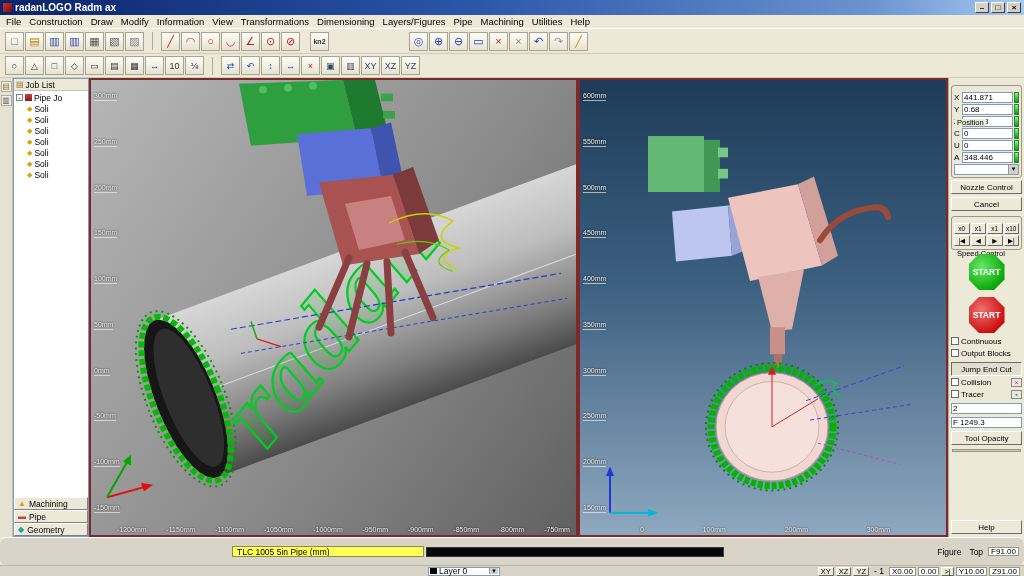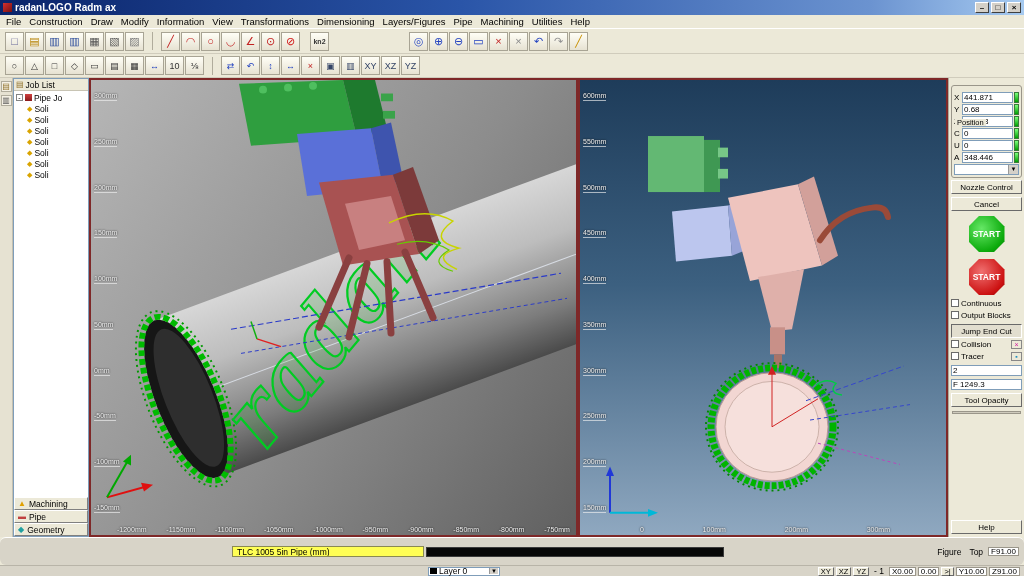--- a/index.html
+++ b/index.html
@@ -544,20 +544,37 @@
               <span class="pos-input">348.446</span>
               <span class="pos-led"></span>
             </div>
           </div>
         <div class="combo">
           <span class="arrow">▼</span>
         </div>
       </div>
       <div class="btn">Nozzle Control</div>
       <div class="btn">Cancel</div>
+      <div class="groupbox">
+        <span class="gb-title">Speed Control</span>
+        <div class="mini-row">
+
+        <span class="mini-btn">x0</span>
+            <span class="mini-btn">x1</span>
+            <span class="mini-btn">x1</span>
+            <span class="mini-btn">x10</span>
+          </div>
+        <div class="mini-row">
+
+        <span class="mini-btn">|◀</span>
+            <span class="mini-btn">◀</span>
+            <span class="mini-btn">▶</span>
+            <span class="mini-btn">▶|</span>
+          </div>
+      </div>
       <div class="octagon oct-start">START</div>
       <div class="octagon oct-stop">START</div>
       <div class="chk-row">
         <span class="chk"></span>
         <span>Continuous</span>
       </div>
       <div class="chk-row">
         <span class="chk"></span>
         <span>Output Blocks</span>
       </div>

